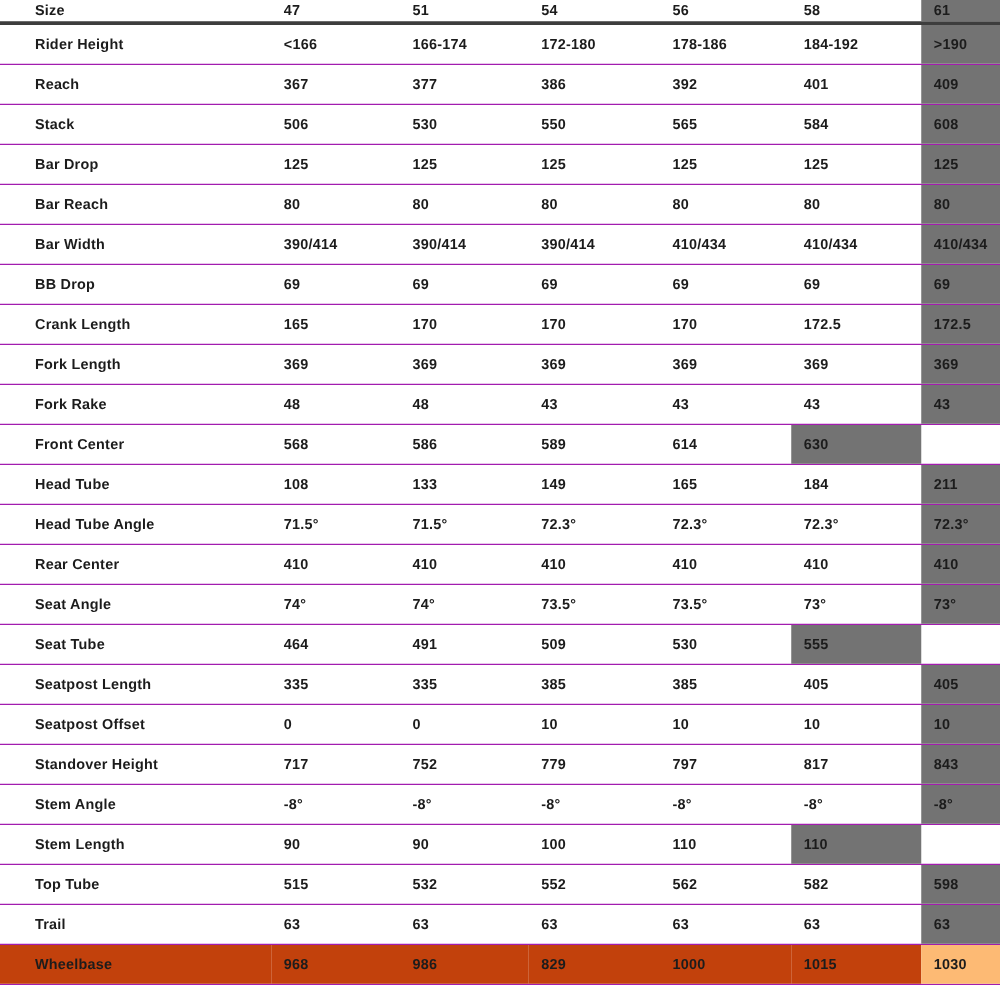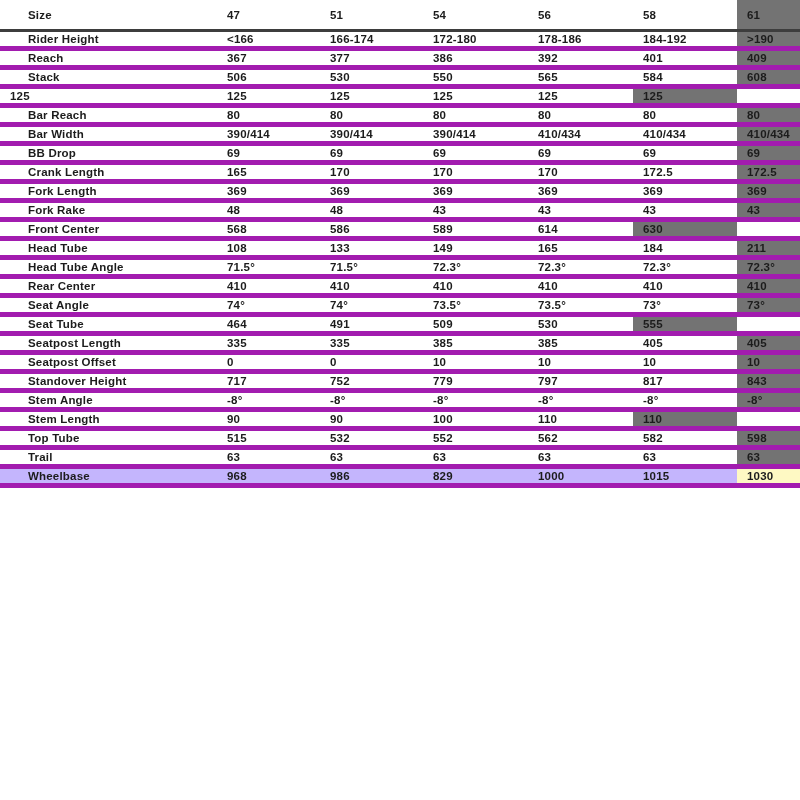--- a/index.html
+++ b/index.html
@@ -12,49 +12,49 @@
     font-family: "Liberation Sans", sans-serif;
   }
   .geo-table {
     width: 800px;
     font-weight: 700;
     color: #1c1c1c;
   }
   .row {
     display: grid;
     grid-template-columns: 217px 103px 103px 105px 105px 104px 63px;
-    height: 19px;
+    height: 32px;
     box-sizing: border-box;
-    border-bottom: 5px solid #a21caf;
+    border-bottom: 1px solid #a21caf;
     font-size: 11.5px;
     letter-spacing: 0.2px;
   }
   .row.header-row {
-    height: 32px;
+    height: 20px;
     border-bottom: 3px solid #3d3d3d;
   }
   .cell {
     display: flex;
     align-items: center;
     height: 100%;
     padding-left: 10px;
     box-sizing: border-box;
     white-space: nowrap;
   }
   .cell.label {
     padding-left: 28px;
   }
   .col-hl {
     background: #737373;
   }
   .row-hl .cell {
-    background: #c4b5fd;
+    background: #c2410c;
   }
   .row-hl .cell.col-hl {
-    background: #fef9c3;
+    background: #fdba74;
     text-align: center;
   }
 </style>
 </head>
 <body>
 
 <div class="geo-table">
   <div class="row header-row">
     <div class="cell label">Size</div>
     <div class="cell">47</div>
@@ -86,20 +86,21 @@
       <div class="row data-row">
         <div class="cell label">Stack</div>
         <div class="cell value">506</div>
         <div class="cell value">530</div>
         <div class="cell value">550</div>
         <div class="cell value">565</div>
         <div class="cell value">584</div>
         <div class="cell value col-hl">608</div>
       </div>
       <div class="row data-row">
+        <div class="cell label">Bar Drop</div>
         <div class="cell value">125</div>
         <div class="cell value">125</div>
         <div class="cell value">125</div>
         <div class="cell value">125</div>
         <div class="cell value">125</div>
         <div class="cell value col-hl">125</div>
       </div>
       <div class="row data-row">
         <div class="cell label">Bar Reach</div>
         <div class="cell value">80</div>

